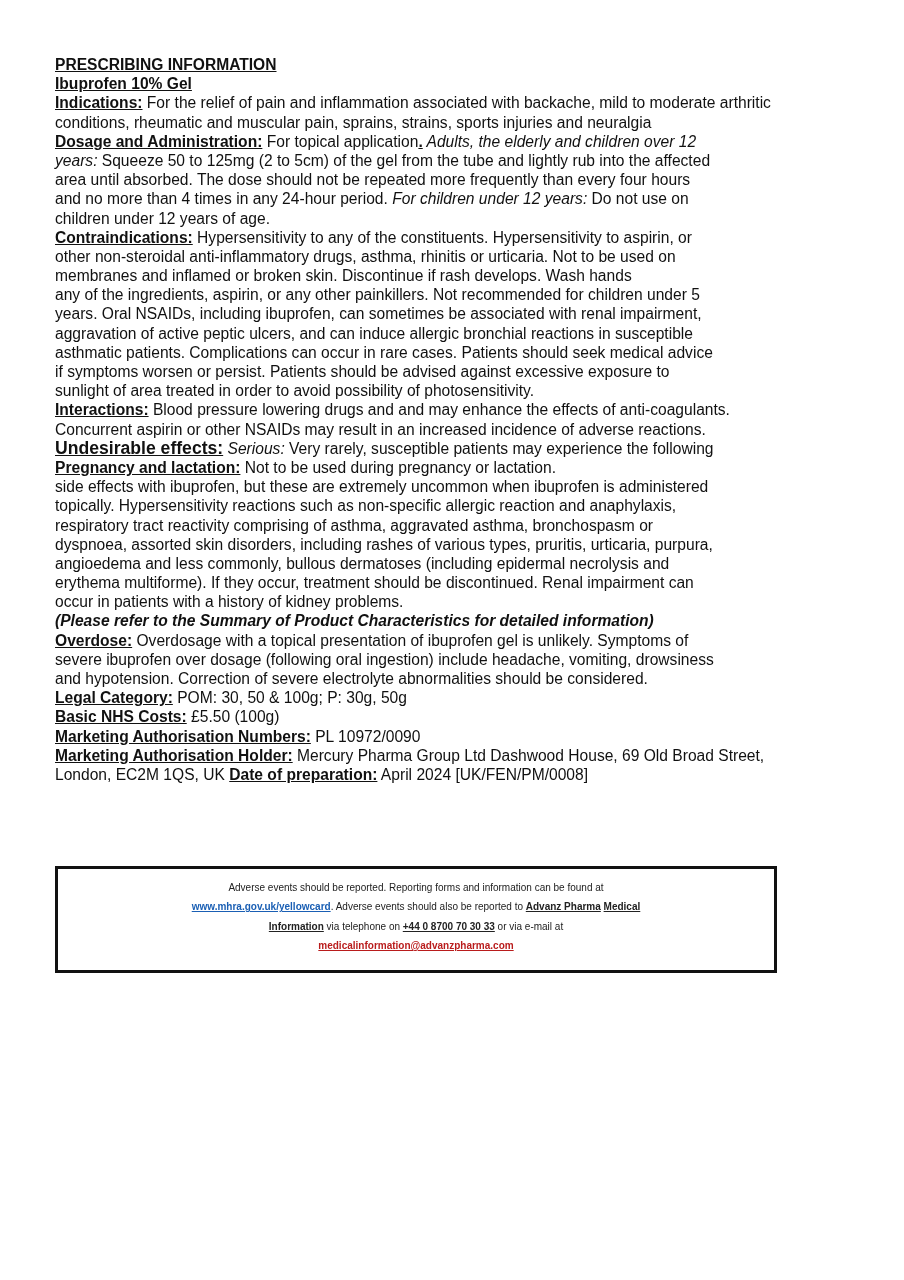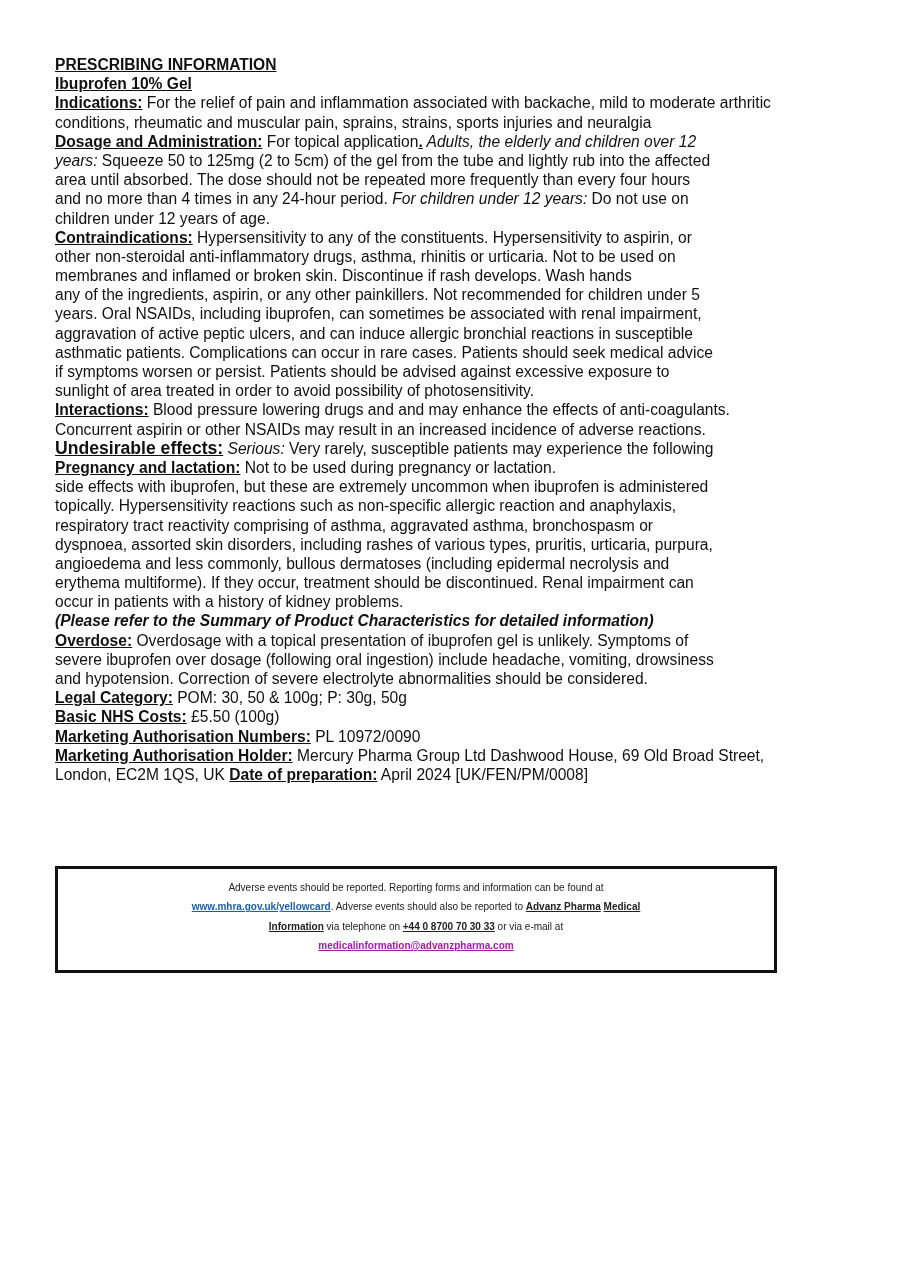--- a/index.html
+++ b/index.html
@@ -66,14 +66,14 @@
   <span class="line"><span class="b">Basic NHS Costs:</span><span> £5.50 (100g)</span></span>
   <span class="line"><span class="b">Marketing Authorisation Numbers:</span><span> PL 10972/0090</span></span>
   <span class="line"><span class="b">Marketing Authorisation Holder:</span><span> Mercury Pharma Group Ltd Dashwood House, 69 Old Broad Street,</span></span>
   <span class="line"><span>London, EC2M 1QS, UK </span><span class="b">Date of preparation:</span><span> April 2024 [UK/FEN/PM/0008]</span></span>
 </div>
 
 <div class="notice-box">
   <span class="line">Adverse events should be reported. Reporting forms and information can be found at</span>
   <span class="line"><a href="#" style="color: rgb(26, 95, 180);">www.mhra.gov.uk/yellowcard</a><span>. Adverse events should also be reported to <span class="b">Advanz Pharma</span> </span><span class="b">Medical</span></span>
   <span class="line"><span class="b">Information</span><span> via telephone on </span><span class="b">+44 0 8700 70 30 33</span><span> or via e-mail at</span></span>
-  <span class="line"><a href="#" style="color: #a21caf;">medicalinformation@advanzpharma.com</a></span>
+  <span class="line"><a href="#" style="color: #b91c1c;">medicalinformation@advanzpharma.com</a></span>
 </div>
 
 </body></html>

